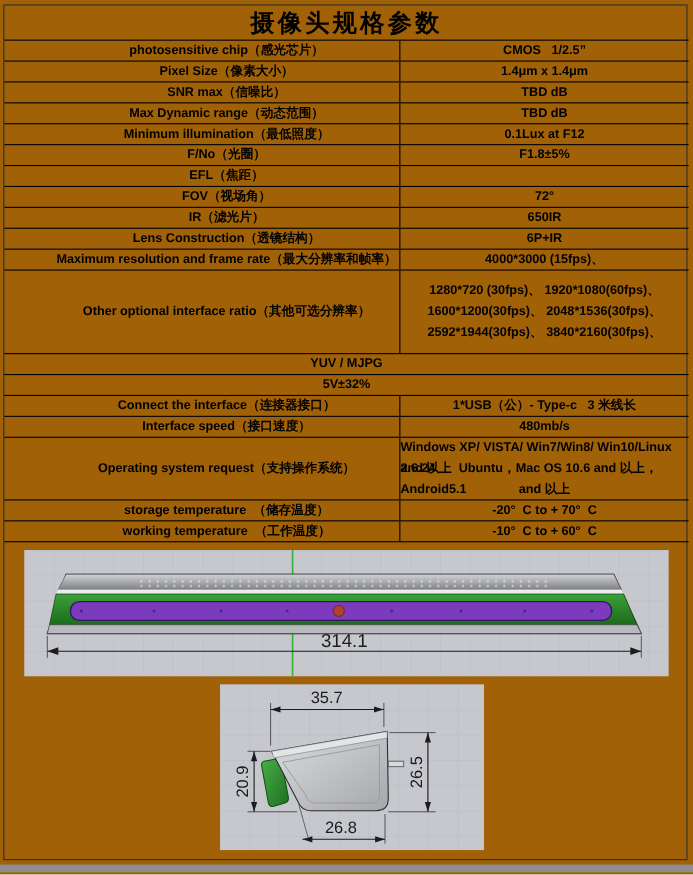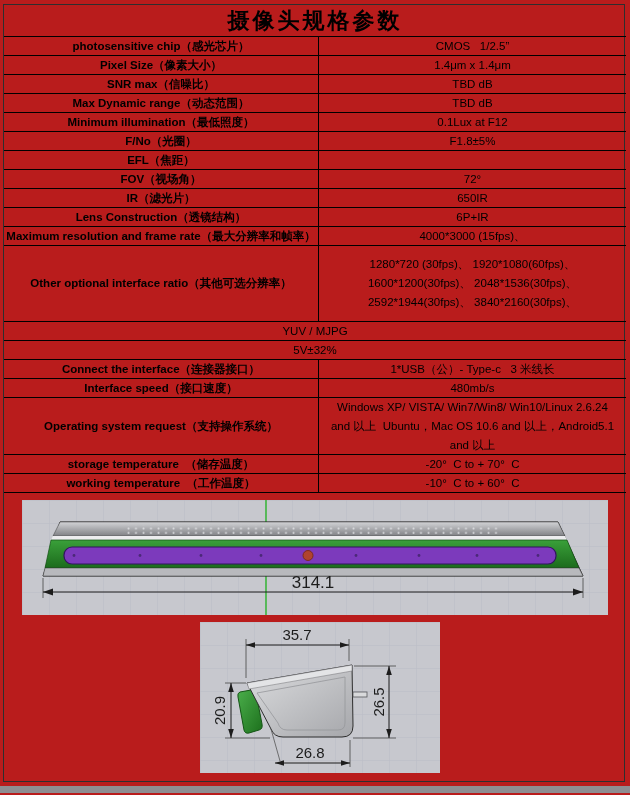--- a/index.html
+++ b/index.html
@@ -1,29 +1,29 @@
 <!DOCTYPE html>
 <html><head>
 <meta charset="utf-8">
 <style>
   html,body{margin:0;padding:0;background:#fff;}
-  .page{position:relative;width:630px;height:795px;background:#b91c1c;overflow:hidden;
+  .page{position:relative;width:630px;height:795px;background:#a16207;overflow:hidden;
         font-family:"Liberation Sans",sans-serif;color:#000;}
   .frame{position:absolute;left:3px;top:4px;width:622px;height:778px;border:1px solid #2e2e2e;box-sizing:border-box;}
   .bottom-shadow{position:absolute;left:0;top:786px;width:630px;height:7px;background:#8e8e92;}
   .title{position:absolute;left:4px;top:5px;width:622px;height:32px;border-bottom:1px solid #000;
          box-sizing:border-box;display:flex;align-items:center;justify-content:center;
          font-size:22px;font-weight:bold;letter-spacing:3px;}
   .spec-table{position:absolute;left:4px;top:37px;width:622px;}
   .row{display:flex;border-bottom:1px solid #000;box-sizing:border-box;}
   .row .lbl{width:315px;border-right:1px solid #000;box-sizing:border-box;
             display:flex;align-items:center;justify-content:center;text-align:center;
-            font-size:11.5px;font-weight:600;white-space:pre-wrap;line-height:13px;}
+            font-size:11.5px;font-weight:600;white-space:pre-wrap;line-height:13px;margin-left:45px;}
   .row .val{flex:1;display:flex;flex-direction:column;align-items:center;justify-content:center;
-            text-align:right;font-size:11.5px;font-weight:400;white-space:pre-wrap;line-height:13px;}
+            text-align:left;font-size:11.5px;font-weight:700;white-space:pre-wrap;line-height:13px;}
   .r1{height:19px;}
   .r3{height:57px;}
   .r4{height:76px;}
   .val .line{height:19px;line-height:19px;}
   .fig{position:absolute;}
   svg text{font-family:"Liberation Sans",sans-serif;}
 </style>
 </head>
 <body>
 

